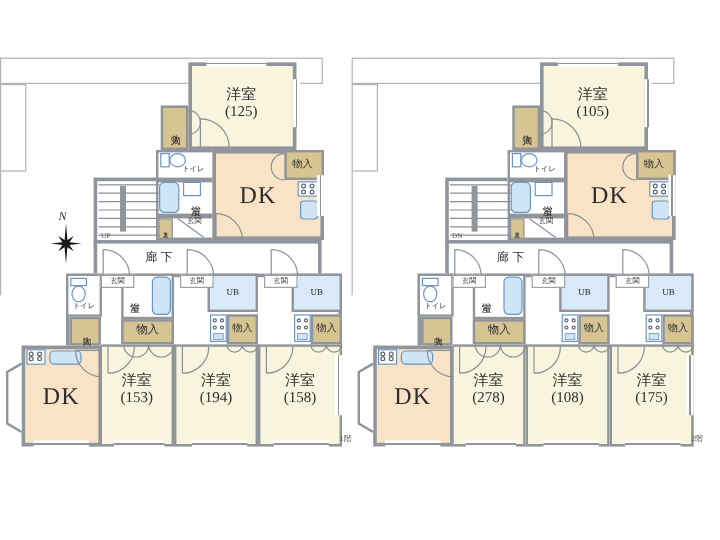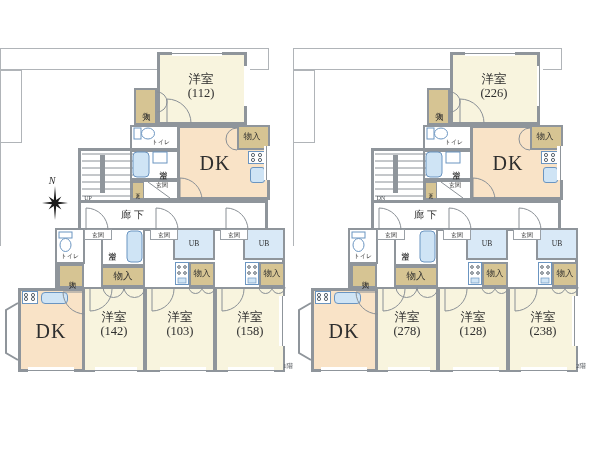--- a/index.html
+++ b/index.html
@@ -113,29 +113,29 @@
           <circle cx="249" cy="225" r="1.3" fill="none" stroke="#5c6670" stroke-width="1"></circle>
           <circle cx="255" cy="225" r="1.3" fill="none" stroke="#5c6670" stroke-width="1"></circle>
      </g>
      <rect x="178" y="230" width="8" height="5" fill="#cfe4f5" stroke="#6b95c1" stroke-width="0.7"></rect>
      <rect x="248" y="230" width="8" height="5" fill="#cfe4f5" stroke="#6b95c1" stroke-width="0.7"></rect>
      <path d="M55.0,138.0L56.2,152.0L61.4,148.6L58.0,153.8L68.0,155.0L58.0,156.2L61.4,161.4L56.2,158.0L55.0,172.0L53.8,158.0L48.6,161.4L52.0,156.2L42.0,155.0L52.0,153.8L48.6,148.6L53.8,152.0Z" fill="#1a1a1a"></path>
       </svg>
       <div class="lbl-layer" style="left: 0px; top: 0px; width: 300px; height: 352px;">
         <div style="position: absolute; left: 201px; top: 38px; transform: translate(-50%, -50%); text-align: center; font-size: 12.5px; line-height: 1.15;">
           <div style="">洋室</div>
-          <div style="">(112)</div>
+          <div style="">(125)</div>
         </div>
         <div style="position: absolute; left: 114px; top: 276px; transform: translate(-50%, -50%); text-align: center; font-size: 12.5px; line-height: 1.15;">
           <div style="">洋室</div>
-          <div style="">(142)</div>
+          <div style="">(153)</div>
         </div>
         <div style="position: absolute; left: 180px; top: 276px; transform: translate(-50%, -50%); text-align: center; font-size: 12.5px; line-height: 1.15;">
           <div style="">洋室</div>
-          <div style="">(103)</div>
+          <div style="">(194)</div>
         </div>
         <div style="position: absolute; left: 250px; top: 276px; transform: translate(-50%, -50%); text-align: center; font-size: 12.5px; line-height: 1.15;">
           <div style="">洋室</div>
           <div style="">(158)</div>
         </div>
         <div class="lb" style="left: 215px; top: 115px; font-size: 20px; letter-spacing: 1px;">DK</div>
         <div class="lb" style="left: 51px; top: 283px; font-size: 20px; letter-spacing: 1px;">DK</div>
         <div class="lb" style="left: 161px; top: 94px; font-size: 6px;">トイレ</div>
         <div class="lb" style="left: 70px; top: 208px; font-size: 6px;">トイレ</div>
         <div class="lb v" style="left: 162px; top: 117px; font-size: 8px;">浴室</div>
@@ -254,33 +254,33 @@
           <circle cx="255" cy="219" r="1.3" fill="none" stroke="#5c6670" stroke-width="1"></circle>
           <circle cx="249" cy="225" r="1.3" fill="none" stroke="#5c6670" stroke-width="1"></circle>
           <circle cx="255" cy="225" r="1.3" fill="none" stroke="#5c6670" stroke-width="1"></circle>
      </g>
      <rect x="178" y="230" width="8" height="5" fill="#cfe4f5" stroke="#6b95c1" stroke-width="0.7"></rect>
      <rect x="248" y="230" width="8" height="5" fill="#cfe4f5" stroke="#6b95c1" stroke-width="0.7"></rect>
      </svg>
       <div class="lbl-layer" style="left: 0px; top: 0px; width: 300px; height: 352px;">
         <div style="position: absolute; left: 201px; top: 38px; transform: translate(-50%, -50%); text-align: center; font-size: 12.5px; line-height: 1.15;">
           <div style="">洋室</div>
-          <div style="">(226)</div>
+          <div style="">(105)</div>
         </div>
         <div style="position: absolute; left: 114px; top: 276px; transform: translate(-50%, -50%); text-align: center; font-size: 12.5px; line-height: 1.15;">
           <div style="">洋室</div>
           <div style="">(278)</div>
         </div>
         <div style="position: absolute; left: 180px; top: 276px; transform: translate(-50%, -50%); text-align: center; font-size: 12.5px; line-height: 1.15;">
           <div style="">洋室</div>
-          <div style="">(128)</div>
+          <div style="">(108)</div>
         </div>
         <div style="position: absolute; left: 250px; top: 276px; transform: translate(-50%, -50%); text-align: center; font-size: 12.5px; line-height: 1.15;">
           <div style="">洋室</div>
-          <div style="">(238)</div>
+          <div style="">(175)</div>
         </div>
         <div class="lb" style="left: 215px; top: 115px; font-size: 20px; letter-spacing: 1px;">DK</div>
         <div class="lb" style="left: 51px; top: 283px; font-size: 20px; letter-spacing: 1px;">DK</div>
         <div class="lb" style="left: 161px; top: 94px; font-size: 6px;">トイレ</div>
         <div class="lb" style="left: 70px; top: 208px; font-size: 6px;">トイレ</div>
         <div class="lb v" style="left: 162px; top: 117px; font-size: 8px;">浴室</div>
         <div class="lb v" style="left: 111px; top: 198px; font-size: 8px;">浴室</div>
         <div class="lb v" style="left: 145px; top: 58px; font-size: 8px;">物入</div>
         <div class="lb" style="left: 252px; top: 89px; font-size: 8.5px;">物入</div>
         <div class="lb v" style="left: 71px; top: 228px; font-size: 7px;">物入</div>

